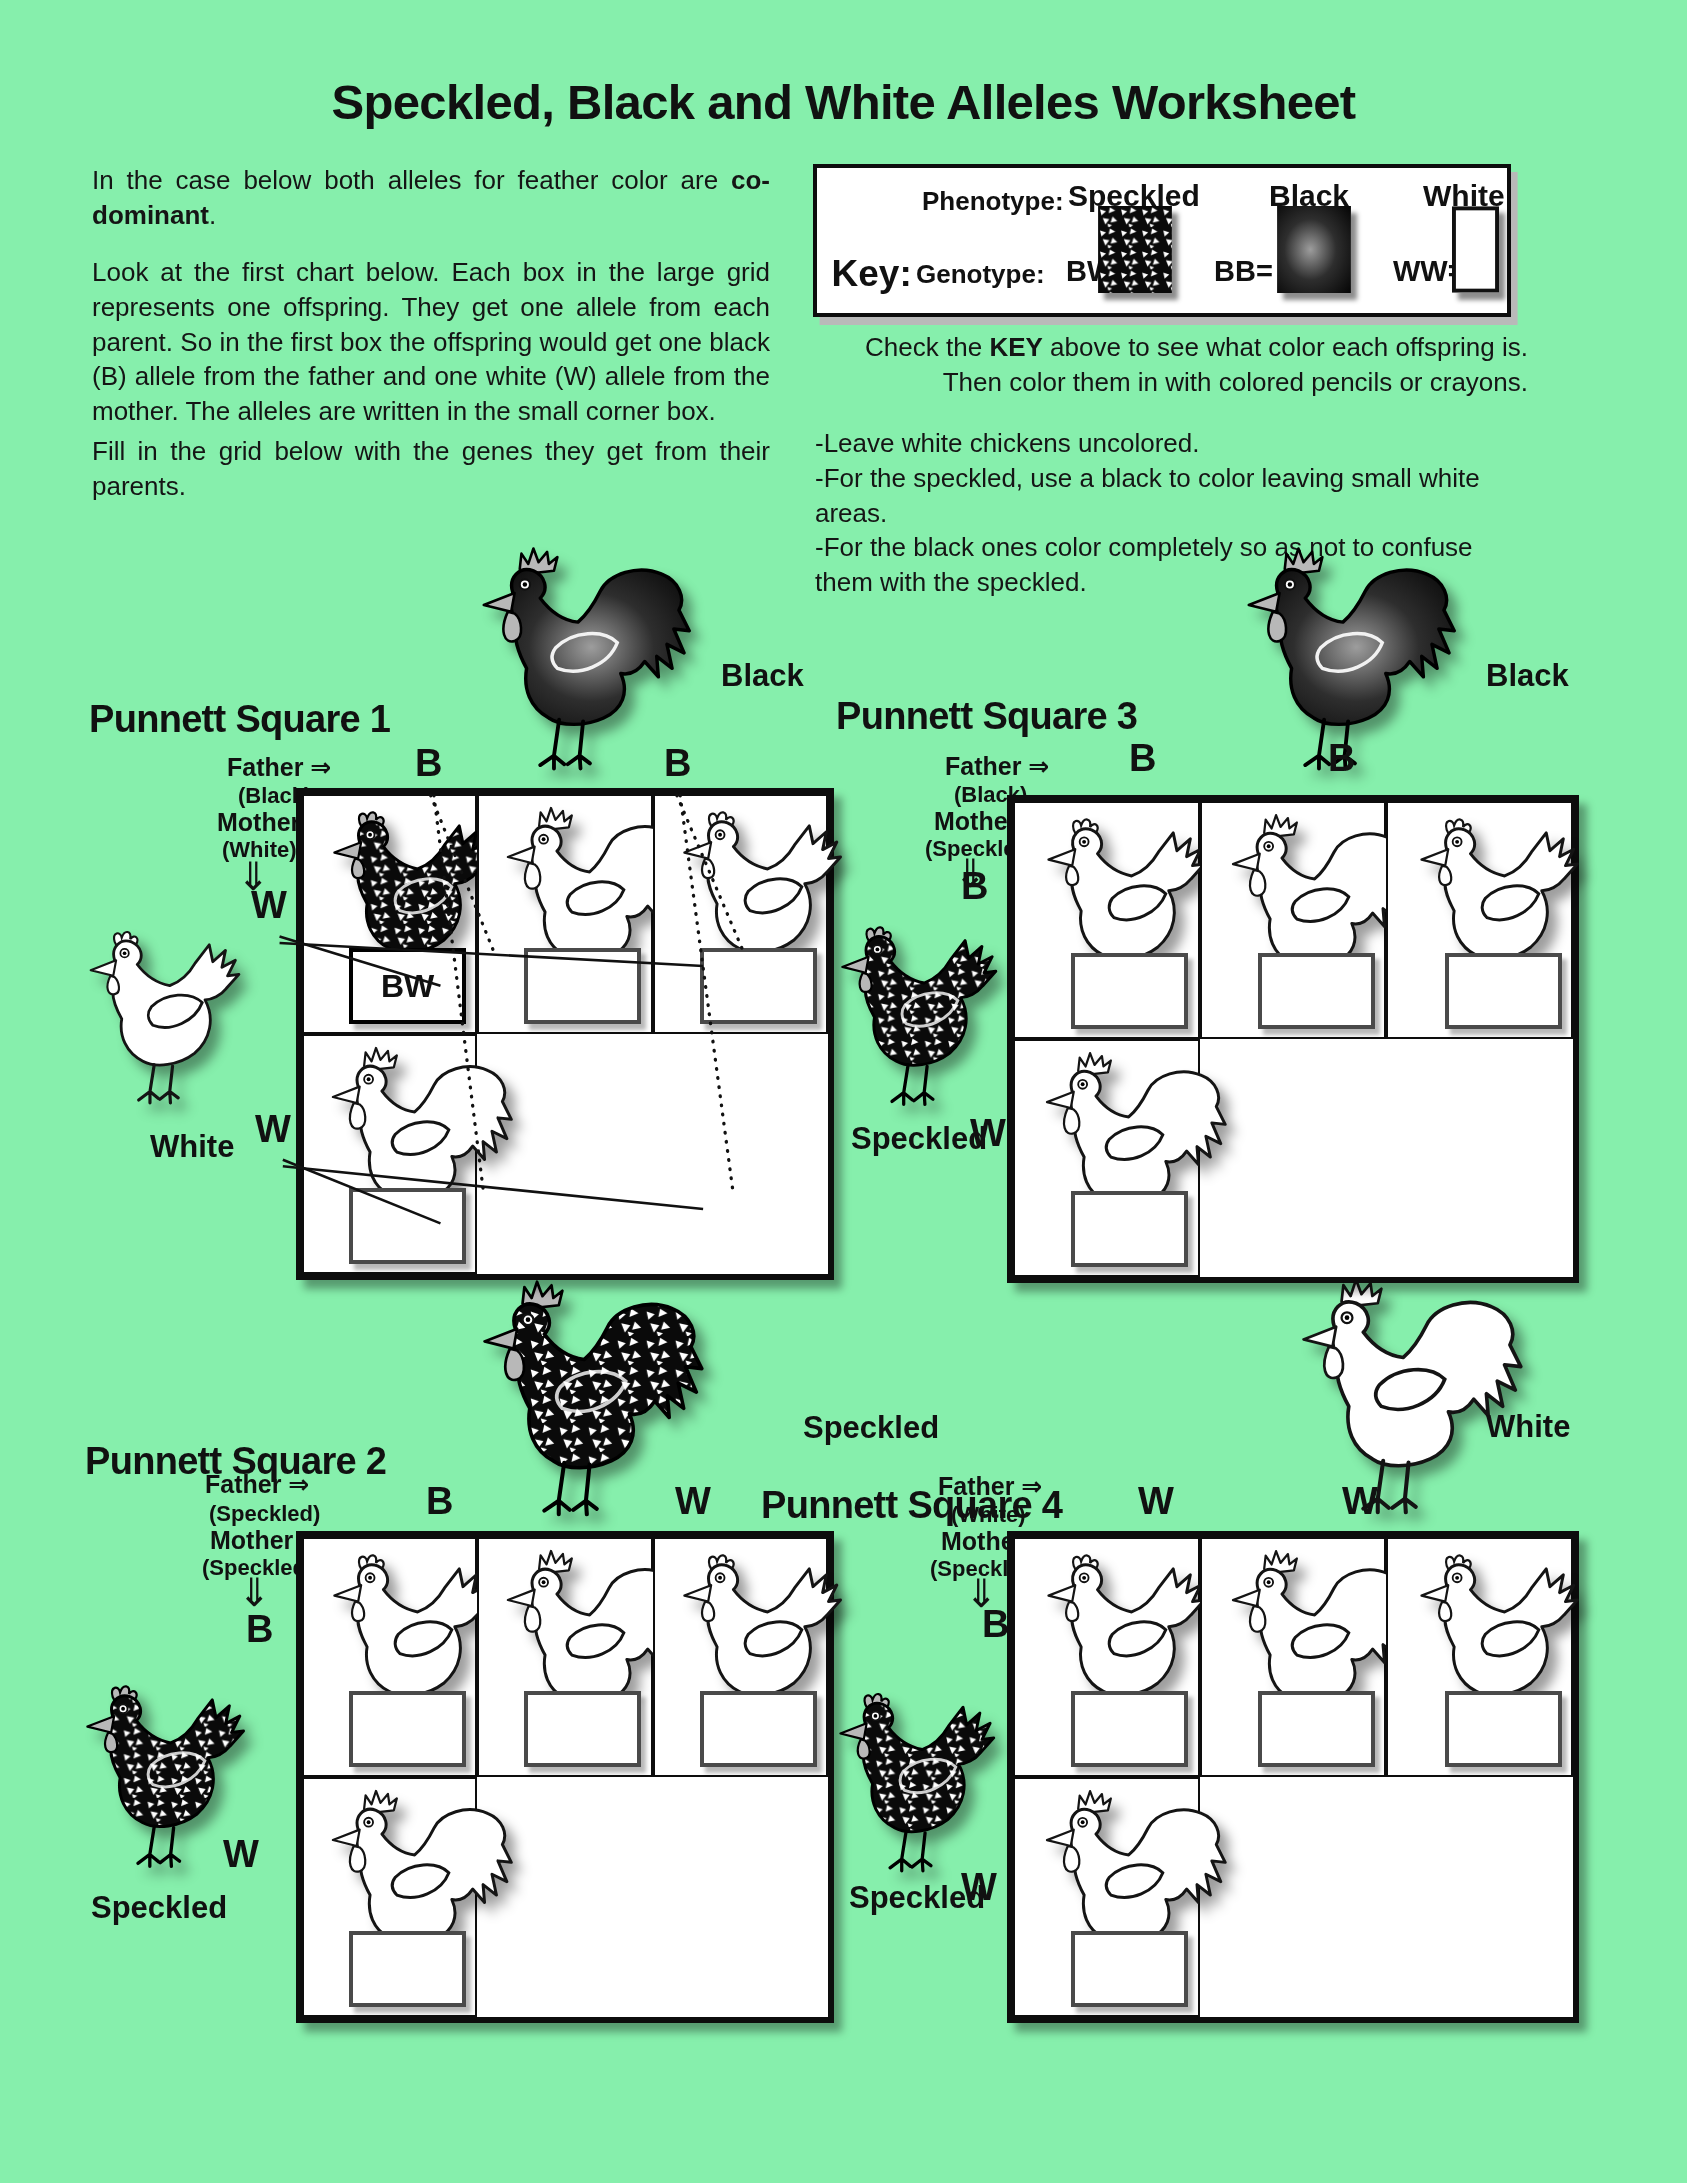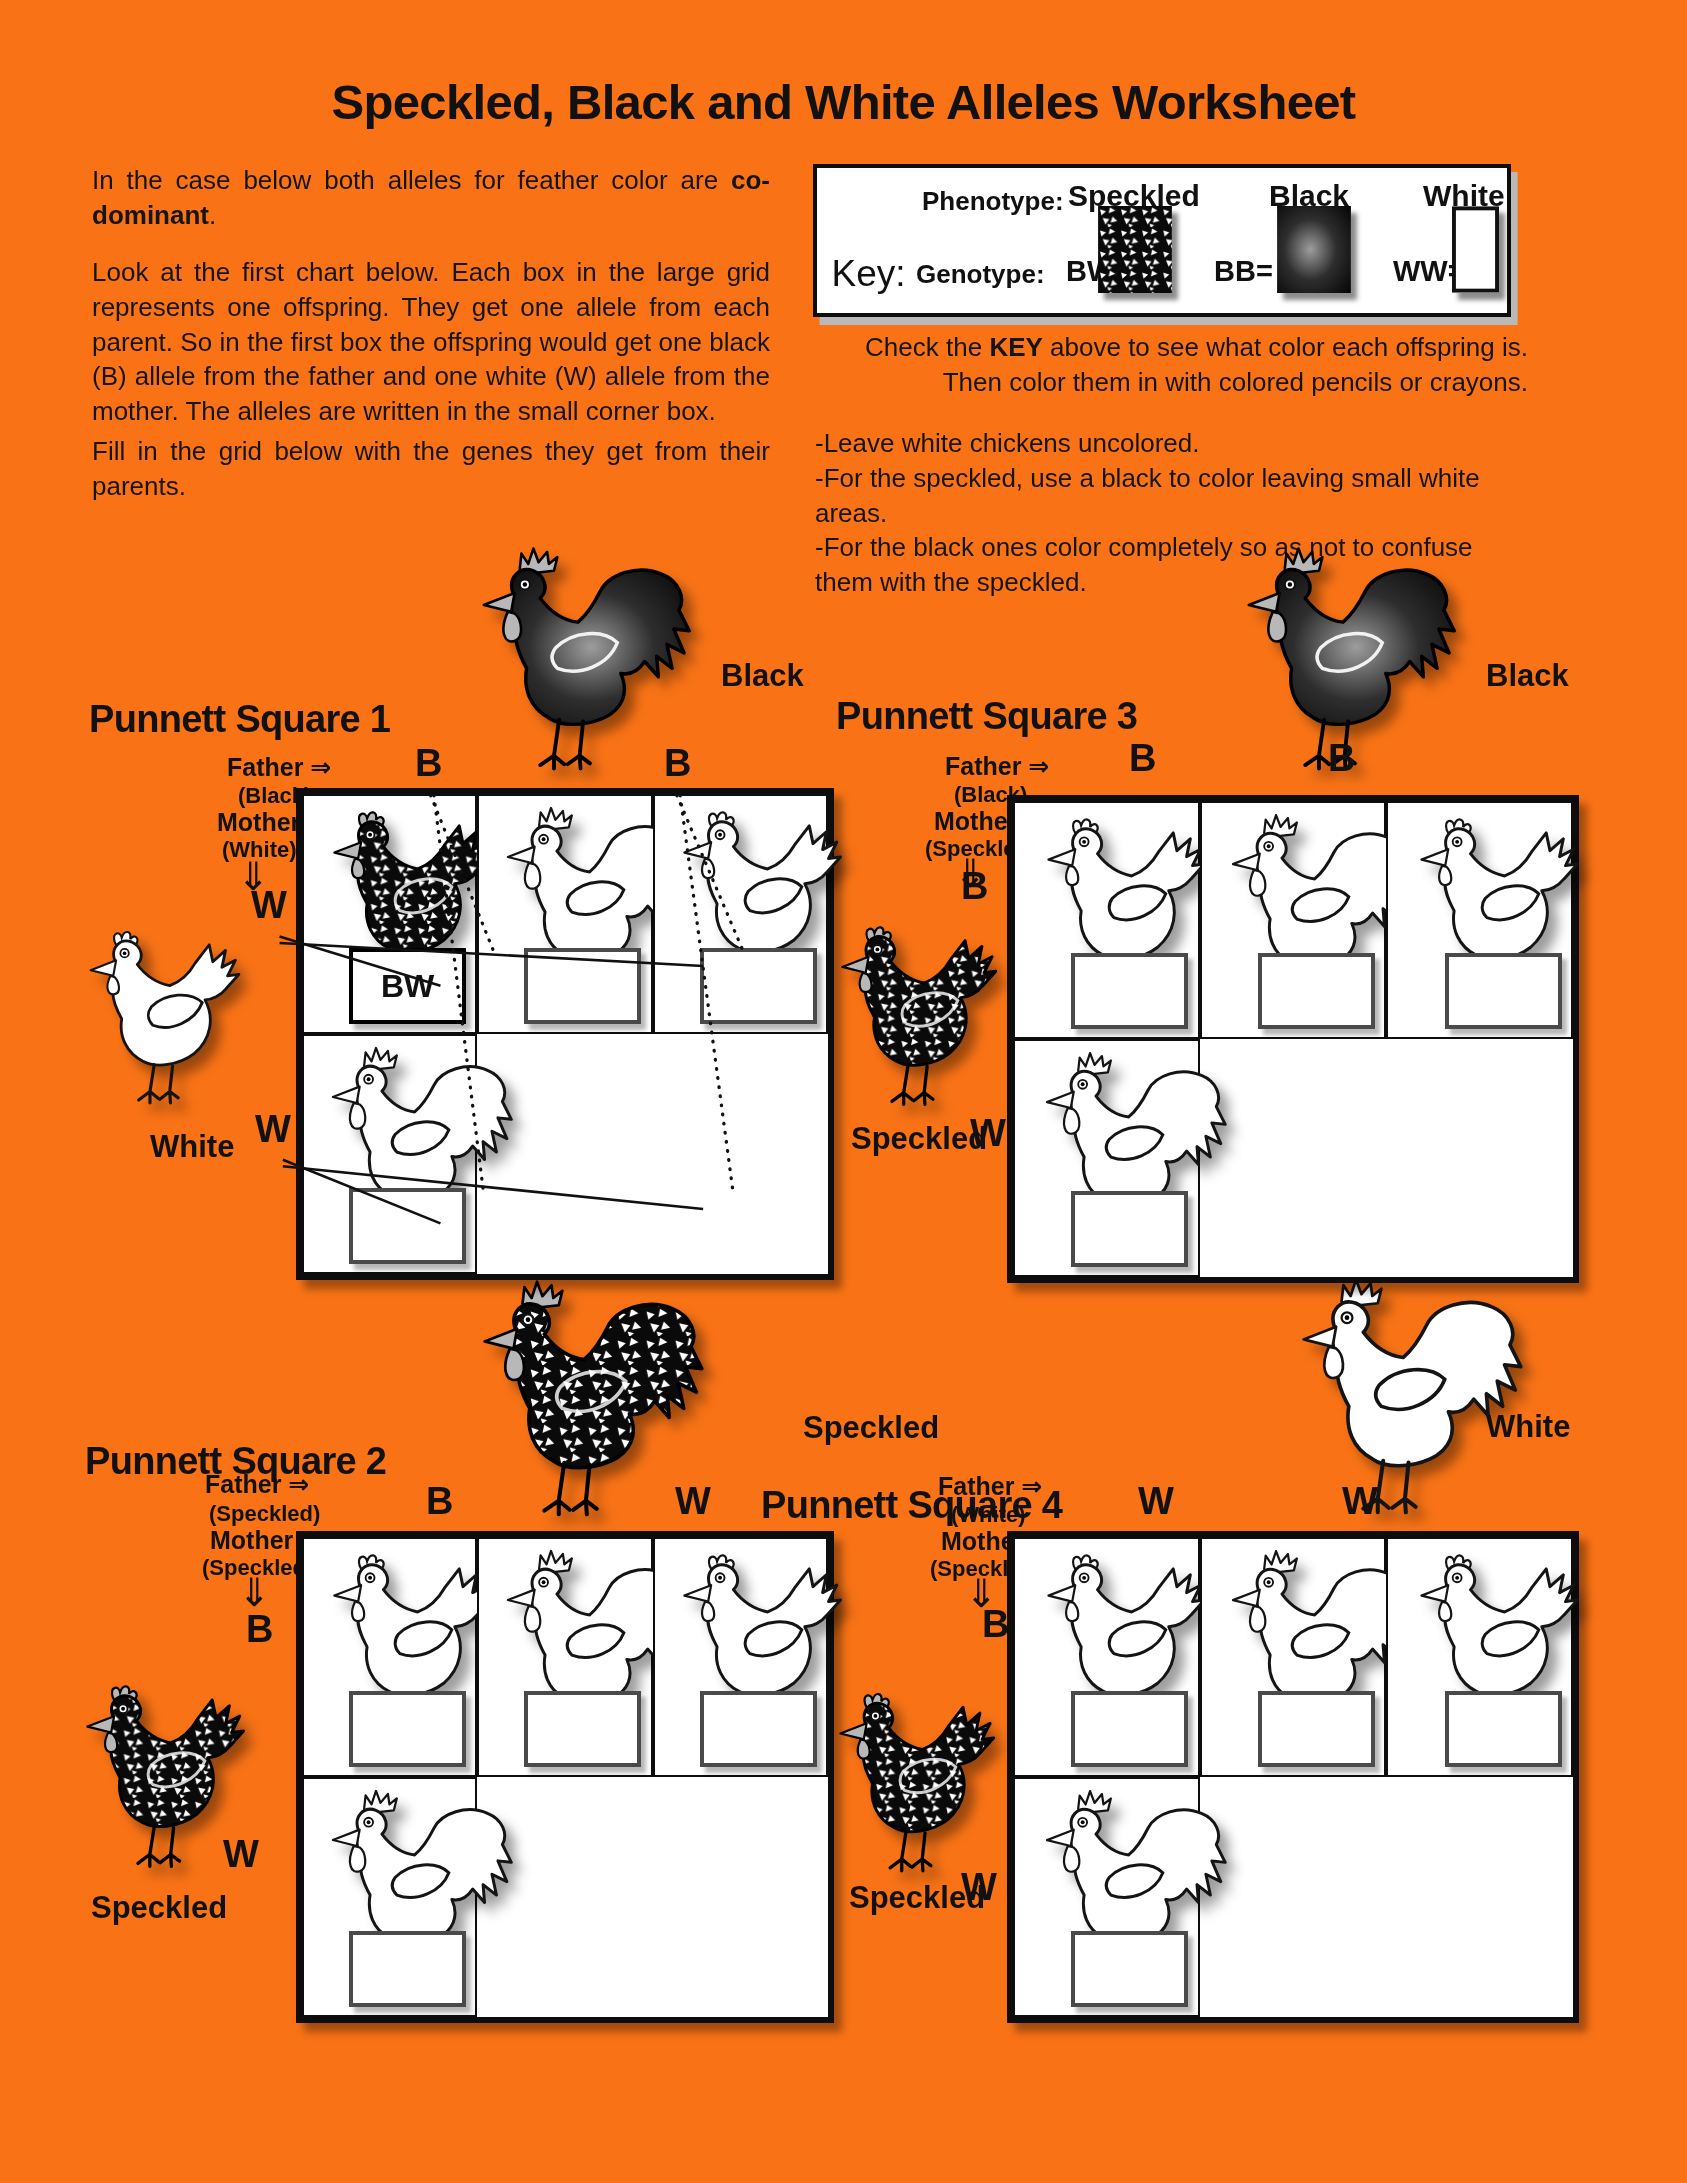--- a/index.html
+++ b/index.html
@@ -1,25 +1,25 @@
 <!DOCTYPE html>
 <html style="font-size:10.5px"><head>
 <meta charset="utf-8">
 <style>
   html,body{margin:0;padding:0;background:#fff;}
-  #page{position:relative;width:1687px;height:2183px;background:#f97316;overflow:hidden;
+  #page{position:relative;width:1687px;height:2183px;background:#86efac;overflow:hidden;
         font-family:"Liberation Sans","DejaVu Sans",sans-serif;color:#111;}
   .abs{position:absolute;}
   .page-title{width:100%;text-align:center;top:74px;font-size:49px;font-weight:700;letter-spacing:-0.7px;}
   .para{font-size:26px;line-height:1.34;text-align:justify;color:#151515;}
   .bold{font-weight:700;}
   
   .key-box{left:813px;top:164px;width:690px;height:145px;border:4.6px solid #0d0d0d;background:#fff;
            box-shadow:6.6px 8px 0 #b9b9b9;}
-  .key-label{font-size:37px;font-weight:400;}
+  .key-label{font-size:37px;font-weight:700;}
   .key-sub{font-size:26px;font-weight:700;}
   .key-pheno{font-size:30px;font-weight:700;}
   .key-eq{font-size:29px;font-weight:700;}
   .swatch{display:block;box-shadow:6px 7.2px 4.6px rgba(0,0,0,.45);}
   
   .ps-heading{font-size:38px;font-weight:700;letter-spacing:-0.7px;}
   .parent-lab{font-size:25px;font-weight:700;}
   .parent-pheno{font-size:22px;font-weight:600;}
   .down-arrow{font-size:39px;font-weight:400;line-height:1;}
   .allele{font-size:38px;font-weight:700;}

